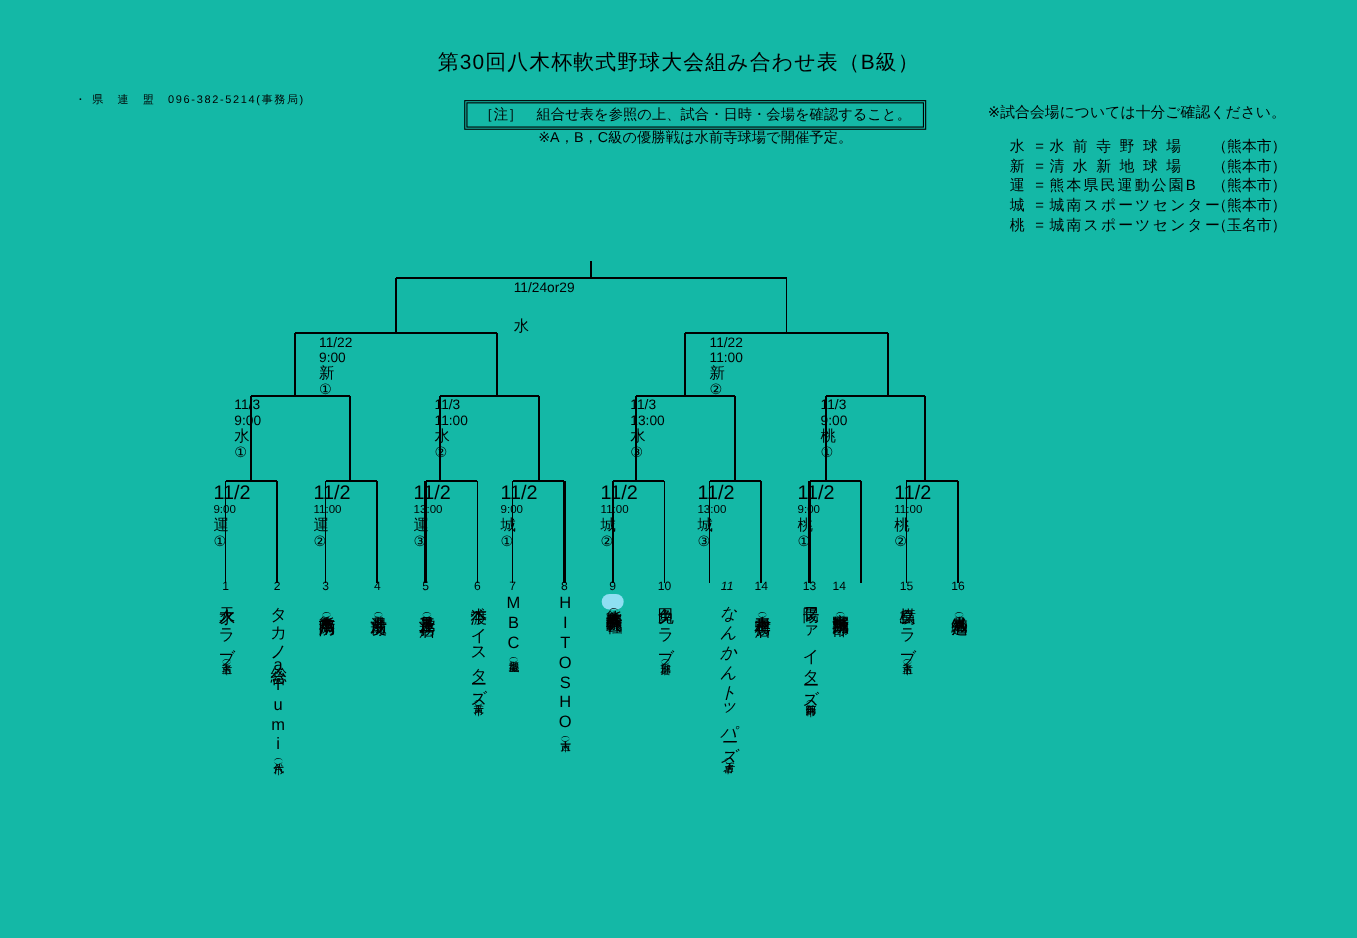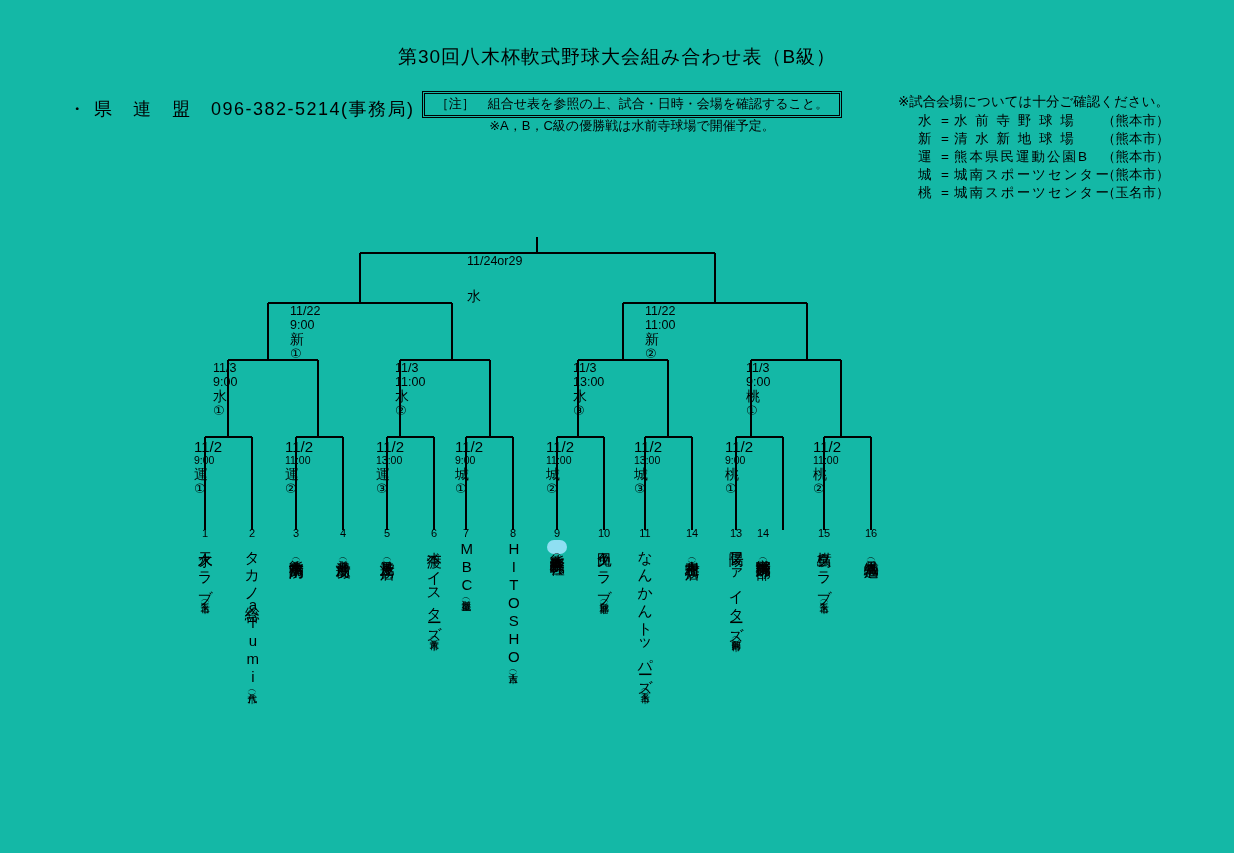--- a/index.html
+++ b/index.html
@@ -21,22 +21,22 @@
   #title {
     position: absolute;
     top: 44px; left: 0; width: 1234px;
     text-align: center;
     font-size: 19px;
     letter-spacing: 1px;
     white-space: nowrap;
   }
   #contact {
     position: absolute;
-    top: 97px; left: 68px;
-    font-size: 18px;
+    top: 84px; left: 68px;
+    font-size: 10px;
     letter-spacing: 1.5px;
     white-space: nowrap;
   }
   #note-block {
     position: absolute;
     top: 93px; left: 424px;
     width: 416px;
     text-align: center;
   }
   #note-box {
@@ -53,21 +53,21 @@
     font-size: 13px;
     white-space: nowrap;
   }
   #venues {
     position: absolute;
     top: 93px; left: 898px;
     font-size: 13.5px;
     line-height: 18px;
     white-space: nowrap;
   }
-  #venues .vhead { display: block; margin-bottom: 1px; }
+  #venues .vhead { display: block; margin-bottom: 13px; }
   .vrow { display: block; padding-left: 20px; }
   .vrow .vk { display: inline-block; width: 18px; }
   .vrow .veq { display: inline-block; width: 18px; text-align: center; }
   .vrow .vname { display: inline-block; width: 148px; letter-spacing: 2px; }
   .vrow .vcity { display: inline-block; }
 
   
   #bracket {
     position: absolute;
     top: 0; left: 0;
@@ -79,21 +79,21 @@
     position: absolute;
     text-align: left;
     line-height: 1.08;
     white-space: nowrap;
   }
   .mlabel .d { font-size: 12.5px; }
   .mlabel .t { font-size: 12.5px; }
   .mlabel .v { font-size: 14px; }
   .mlabel .n { font-size: 13px; }
 
-  .r1 .d { font-size: 15px; }
+  .r1 .d { font-size: 18px; }
   .r1 .t { font-size: 10.5px; }
   .r1 .v { font-size: 14px; }
   .r1 .n { font-size: 13px; }
 
   
   .team {
     position: absolute;
     width: 22px;
     text-align: center;
   }
@@ -349,21 +349,21 @@
       <div class="tname"><span>HITOSHO</span><span class="city">（人吉市）</span></div>
     </div>
     <div class="team hl" style="left:546px; top:527px;">
       <div class="seed">9</div>
       <div class="tname"><span>熊本酸素株式会社</span><span class="city">（熊本市）</span></div>
     </div>
     <div class="team" style="left:593px; top:527px;">
       <div class="seed">10</div>
       <div class="tname"><span>免田クラブ</span><span class="city">（球磨郡）</span></div>
     </div>
-    <div class="team" style="left:634px; top:527px;">
+    <div class="team" style="left:650px; top:527px;font-style:italic;">
       <div class="seed">11</div>
       <div class="tname"><span>なんかんトッパーズ</span><span class="city">（玉名市）</span></div>
     </div>
     <div class="team" style="left:681px; top:527px;">
       <div class="seed">14</div>
       <div class="tname"><span>中村工務店</span><span class="city">（人吉市）</span></div>
     </div>
     <div class="team" style="left:725px; top:527px;">
       <div class="seed">13</div>
       <div class="tname"><span>長陽ファイターズ</span><span class="city">（阿蘇郡市）</span></div>

